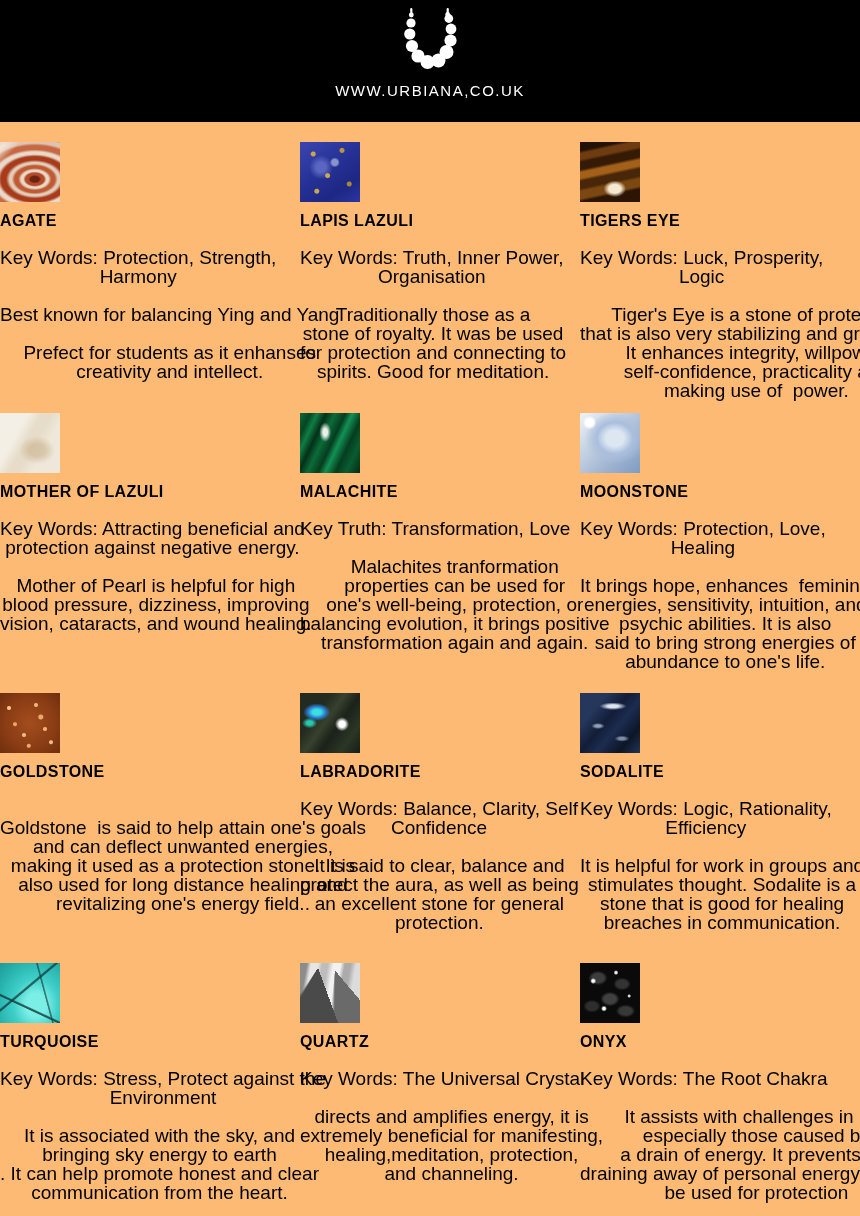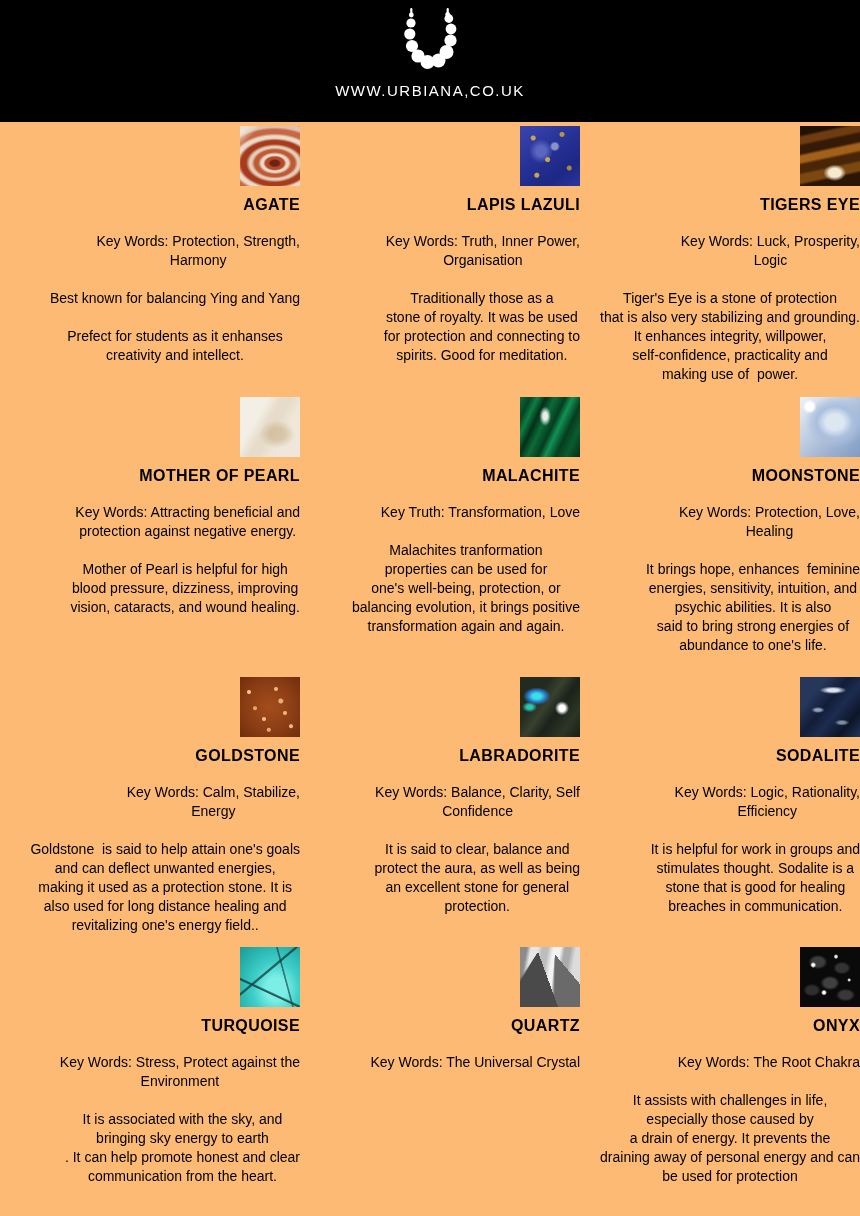--- a/index.html
+++ b/index.html
@@ -27,39 +27,39 @@
     margin-top: 6px;
     white-space: pre;
   }
   .grid {
     display: grid;
     grid-template-columns: 300px 280px 280px;
     grid-template-rows: 271px 280px 270px 273px;
   }
   .cell {
     display: flex; flex-direction: column;
-    align-items: flex-end;
-    padding-top: 4px;
+    align-items: flex-start;
+    padding-top: 20px;
     overflow: visible;
   }
   .stone-img {
     width: 60px; height: 60px;
     flex: 0 0 60px;
     margin-bottom: 10px;
   }
   .title {
     font-size: 16px;
     font-weight: bold;
     letter-spacing: 0.4px;
     line-height: 18px;
     margin-bottom: 18px;
     white-space: pre;
   }
   .kw, .desc {
-    font-size: 14px;
+    font-size: 19px;
     line-height: 19px;
     text-align: center;
     white-space: pre;
   }
   .desc { margin-top: 19px; }
 
   
   .img-agate { background:
     linear-gradient(135deg, rgba(244,232,220,0.9) 0 6%, rgba(244,232,220,0) 18%),
     radial-gradient(ellipse 120% 80% at 58% 62%, #6e2212 0 6%, #b44a2a 9% 13%, #e8d8c6 16% 19%, #c05a34 23% 28%, #e2cdb9 32% 35%, #a83b1c 40% 47%, #ead9c8 52% 57%, #c76844 62% 70%, #e0c2ae 75% 82%, #b85636 88% 100%); }
@@ -183,21 +183,21 @@
 Logic</div>
       <div class="desc">Tiger's Eye is a stone of protection
 that is also very stabilizing and grounding.
 It enhances integrity, willpower,
 self-confidence, practicality and
 making use of  power.</div>
     </div>
 
     <div class="cell">
       <div class="stone-img img-mother-of-pearl"></div>
-      <div class="title">MOTHER OF PEARL</div>
+      <div class="title">MOTHER OF LAZULI</div>
       <div class="kw">Key Words: Attracting beneficial and
 protection against negative energy.</div>
       <div class="desc">Mother of Pearl is helpful for high
 blood pressure, dizziness, improving
 vision, cataracts, and wound healing.</div>
     </div>
 
     <div class="cell">
       <div class="stone-img img-malachite"></div>
       <div class="title">MALACHITE</div>
@@ -217,22 +217,20 @@
       <div class="desc">It brings hope, enhances  feminine
 energies, sensitivity, intuition, and
 psychic abilities. It is also
 said to bring strong energies of
 abundance to one's life.</div>
     </div>
 
     <div class="cell">
       <div class="stone-img img-goldstone"></div>
       <div class="title">GOLDSTONE</div>
-      <div class="kw">Key Words: Calm, Stabilize,
-Energy</div>
       <div class="desc">Goldstone  is said to help attain one's goals
 and can deflect unwanted energies,
 making it used as a protection stone. It is
 also used for long distance healing and
 revitalizing one's energy field..</div>
     </div>
 
     <div class="cell">
       <div class="stone-img img-labradorite"></div>
       <div class="title">LABRADORITE</div>
@@ -263,20 +261,24 @@
       <div class="desc">It is associated with the sky, and
 bringing sky energy to earth
 . It can help promote honest and clear
 communication from the heart.</div>
     </div>
 
     <div class="cell">
       <div class="stone-img img-quartz"></div>
       <div class="title">QUARTZ</div>
       <div class="kw">Key Words: The Universal Crystal</div>
+      <div class="desc">directs and amplifies energy, it is
+extremely beneficial for manifesting,
+healing,meditation, protection,
+and channeling.</div>
     </div>
 
     <div class="cell">
       <div class="stone-img img-onyx"></div>
       <div class="title">ONYX</div>
       <div class="kw">Key Words: The Root Chakra</div>
       <div class="desc">It assists with challenges in life,
 especially those caused by
 a drain of energy. It prevents the
 draining away of personal energy and can

